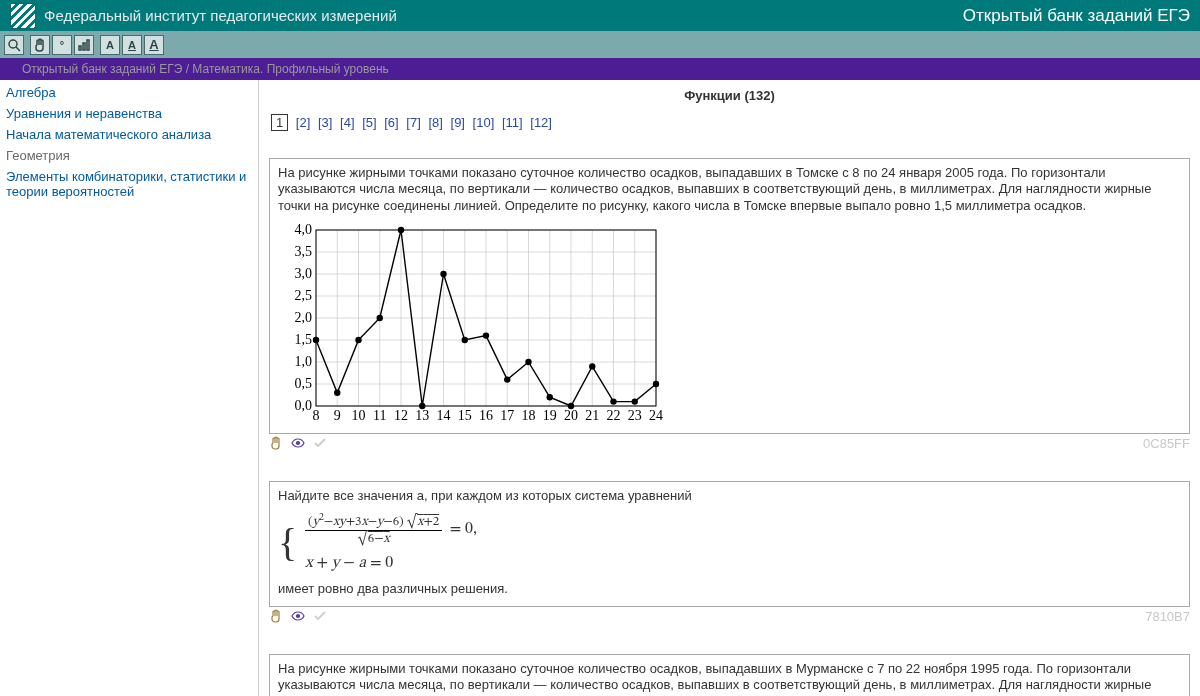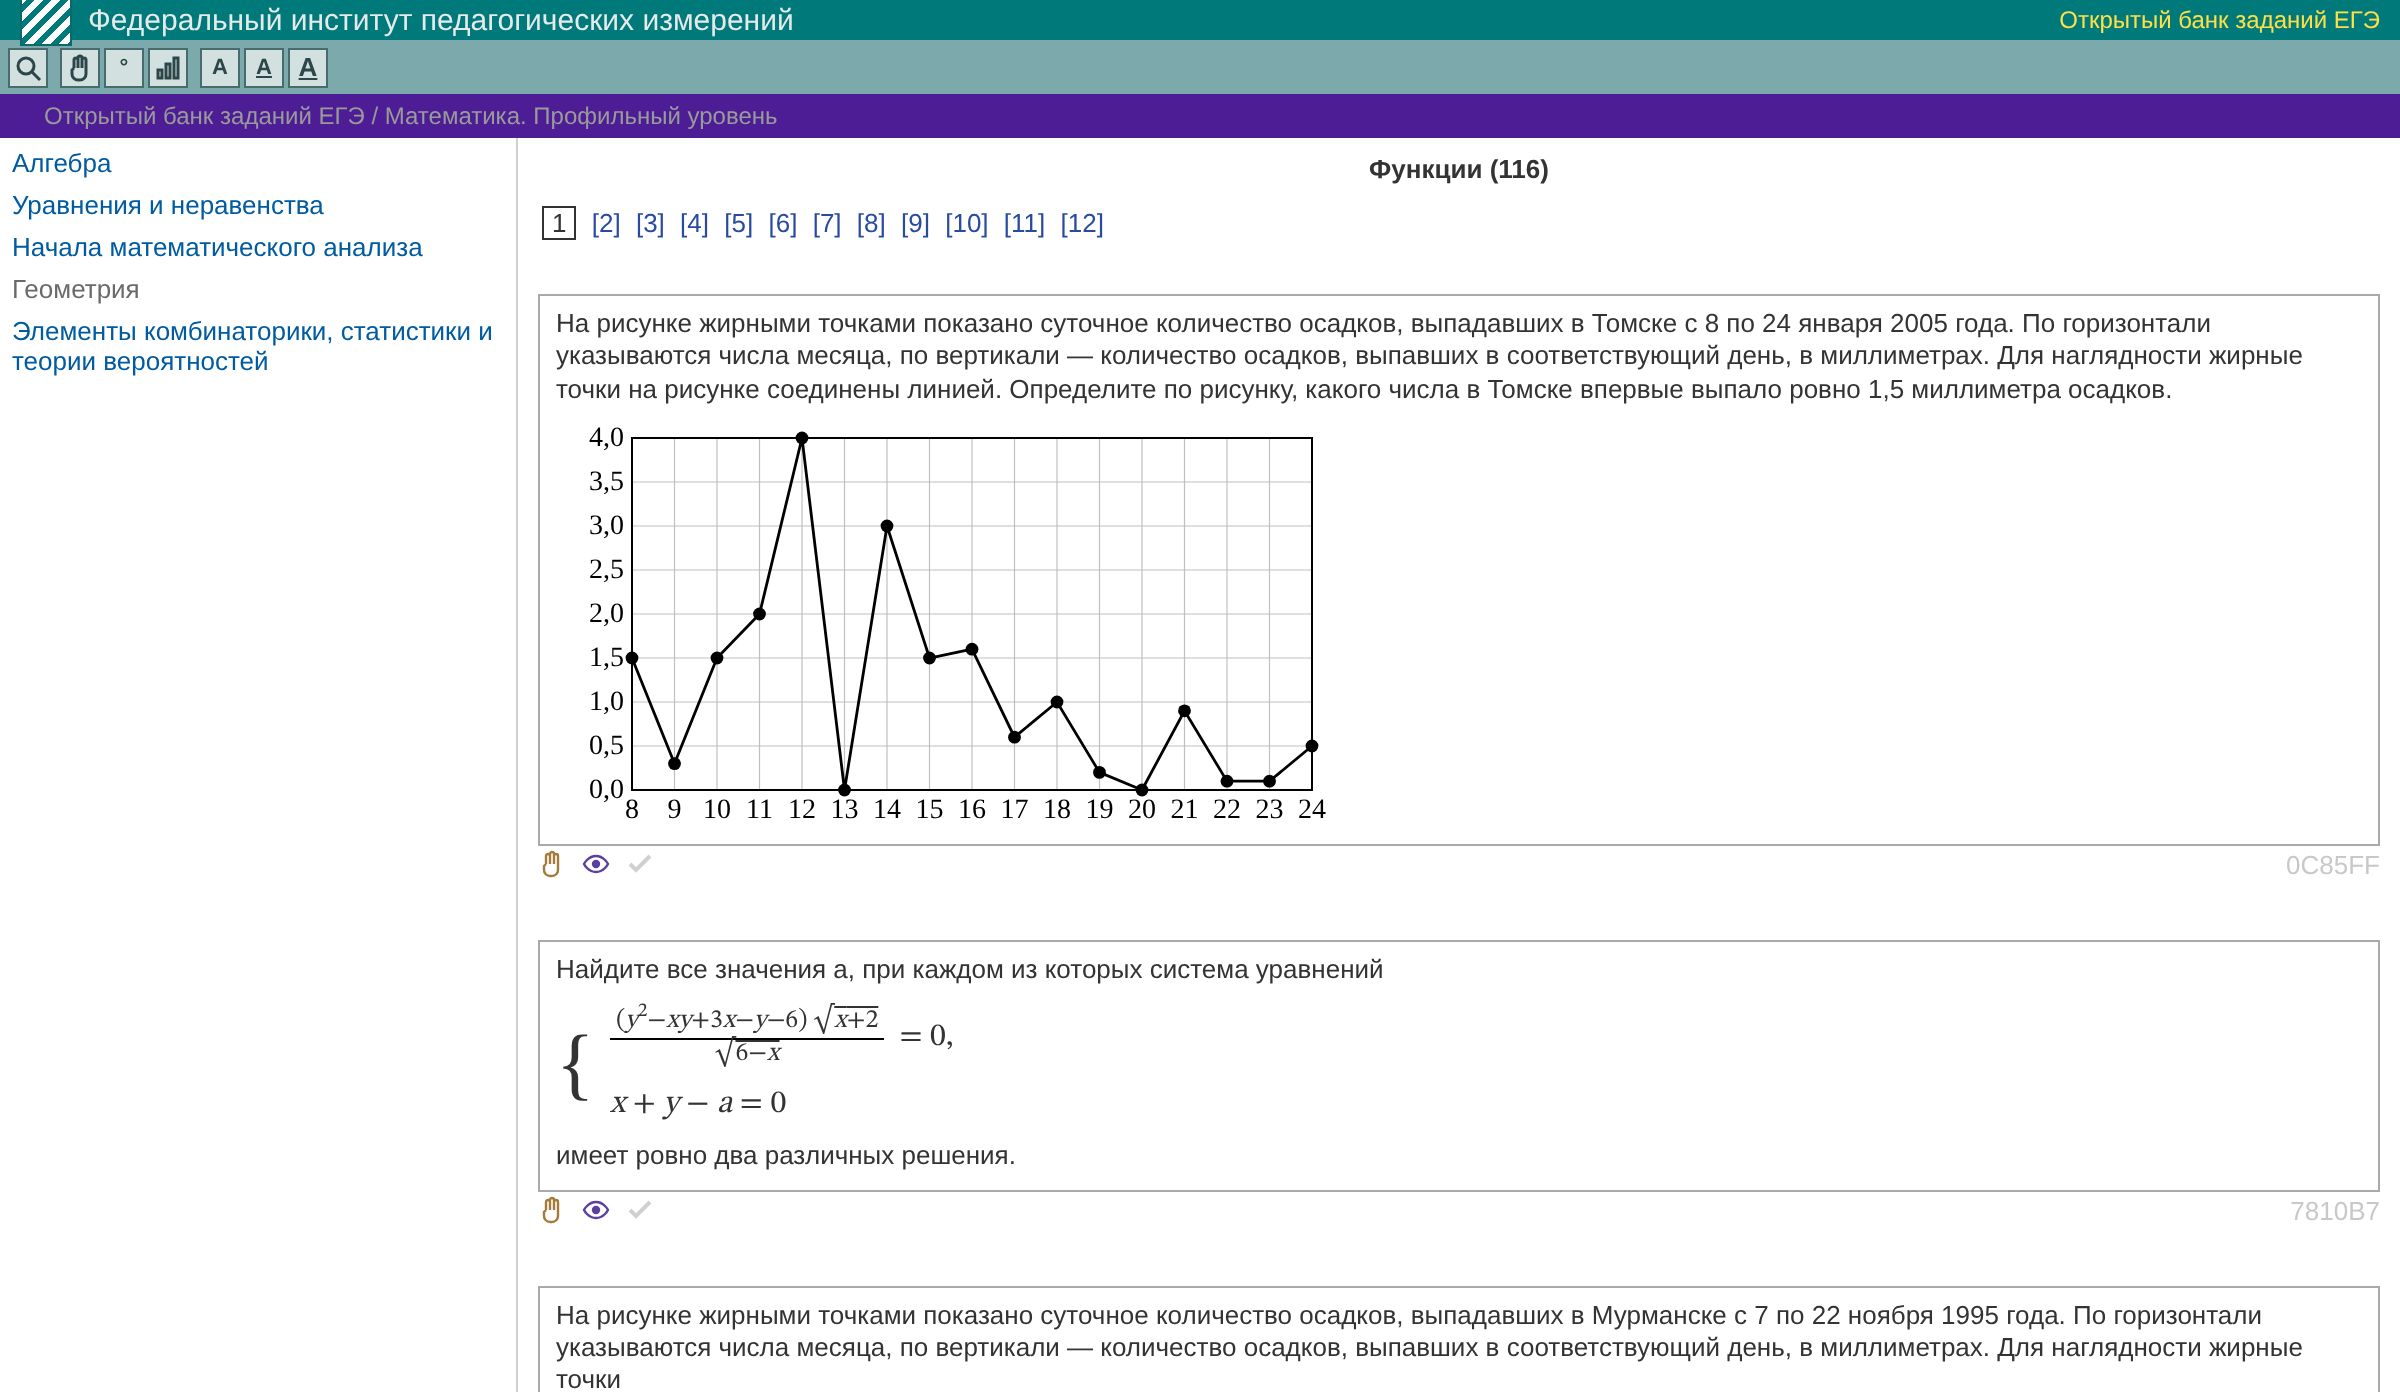--- a/index.html
+++ b/index.html
@@ -1,21 +1,21 @@
 <!DOCTYPE html>
 <html><head>
 <meta charset="utf-8">
 <style>
 *{box-sizing:border-box;margin:0;padding:0}
 body{font-family:Arial,Helvetica,sans-serif;font-size:13px;background:#fff;color:#333;width:1200px}
-.topbar{background:#00797a;height:20px;display:flex;align-items:center;justify-content:space-between;color:#fff;padding:0 10px}
+.topbar{background:#00797a;height:31px;display:flex;align-items:center;justify-content:space-between;color:#fff;padding:0 10px}
 .topbar-left{display:flex;align-items:center;gap:8px}
 .logo{width:26px;height:26px;background:repeating-linear-gradient(135deg,#fff 0 3px,#00797a 3px 6px);border:1px solid #0a6a6b}
 .title{font-size:15px;color:#e5eaea}
-.banktitle{font-size:12px;color:#fde047}
+.banktitle{font-size:17px;color:#ffffff}
 .toolbar{background:#7ca9ab;height:27px;display:flex;align-items:center;padding:0 4px;gap:6px}
 .tool-group{display:flex;gap:2px}
 .tool{width:20px;height:20px;border:1px solid #486b6d;background:#d3e0e0;display:inline-flex;align-items:center;justify-content:center;font-size:10px;color:#2c4749;cursor:pointer}
 .tool svg{stroke:#2c4749;fill:none;stroke-width:1.5}
 .tool.font{font-weight:bold;font-size:11px}
 .tool.font.u{text-decoration:underline}
 .breadcrumb{background:#4c1d95;color:#9a9a9a;font-size:12px;padding:4px 22px}
 .layout{display:flex}
 .sidebar{width:259px;border-right:1px solid #d0d0d0;min-height:620px;padding-top:2px}
 .nav-item{display:block;padding:3px 6px;color:#005ba0;font-size:13px;cursor:pointer}
@@ -87,21 +87,21 @@
 <div class="layout">
   <div class="sidebar">
     <a class="nav-item">Алгебра</a>
     <a class="nav-item">Уравнения и неравенства</a>
     <a class="nav-item">Начала математического анализа</a>
     <a class="nav-item section">Геометрия</a>
     <a class="nav-item">Элементы комбинаторики, статистики и теории вероятностей</a>
   </div>
 
   <div class="main">
-    <div class="hdr">Функции (116)</div>
+    <div class="hdr">Функции (132)</div>
     <div class="pager">
       <span class="cur">1</span>
       <span>[2]</span>
       <span>[3]</span>
       <span>[4]</span>
       <span>[5]</span>
       <span>[6]</span>
       <span>[7]</span>
       <span>[8]</span>
       <span>[9]</span>

